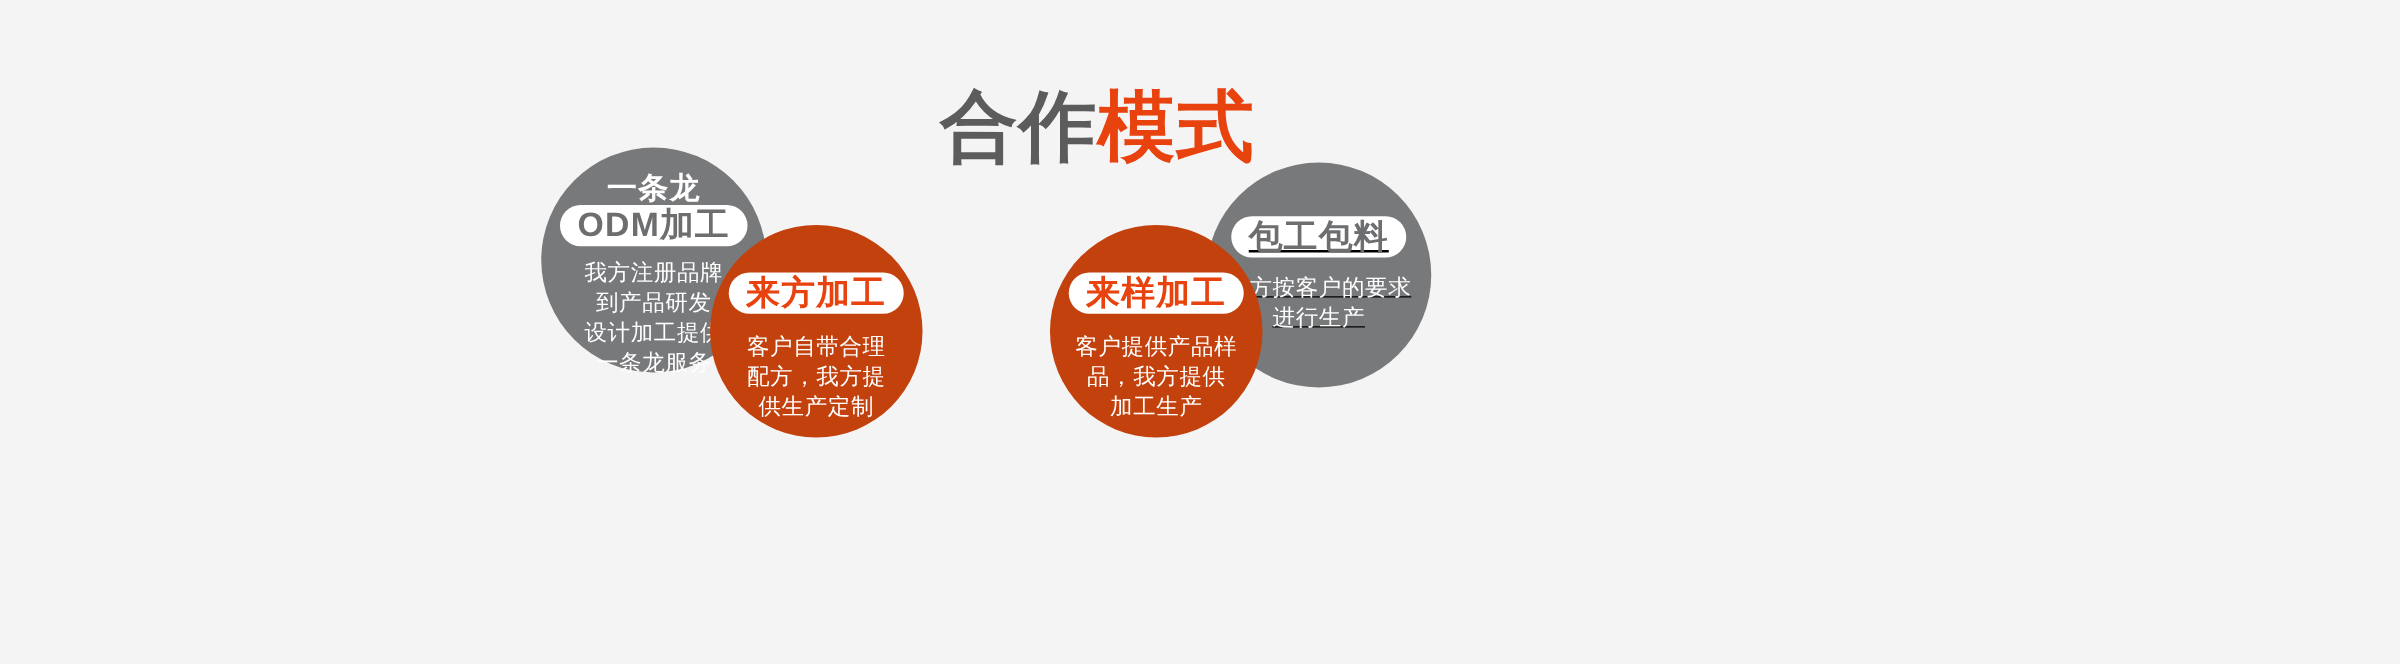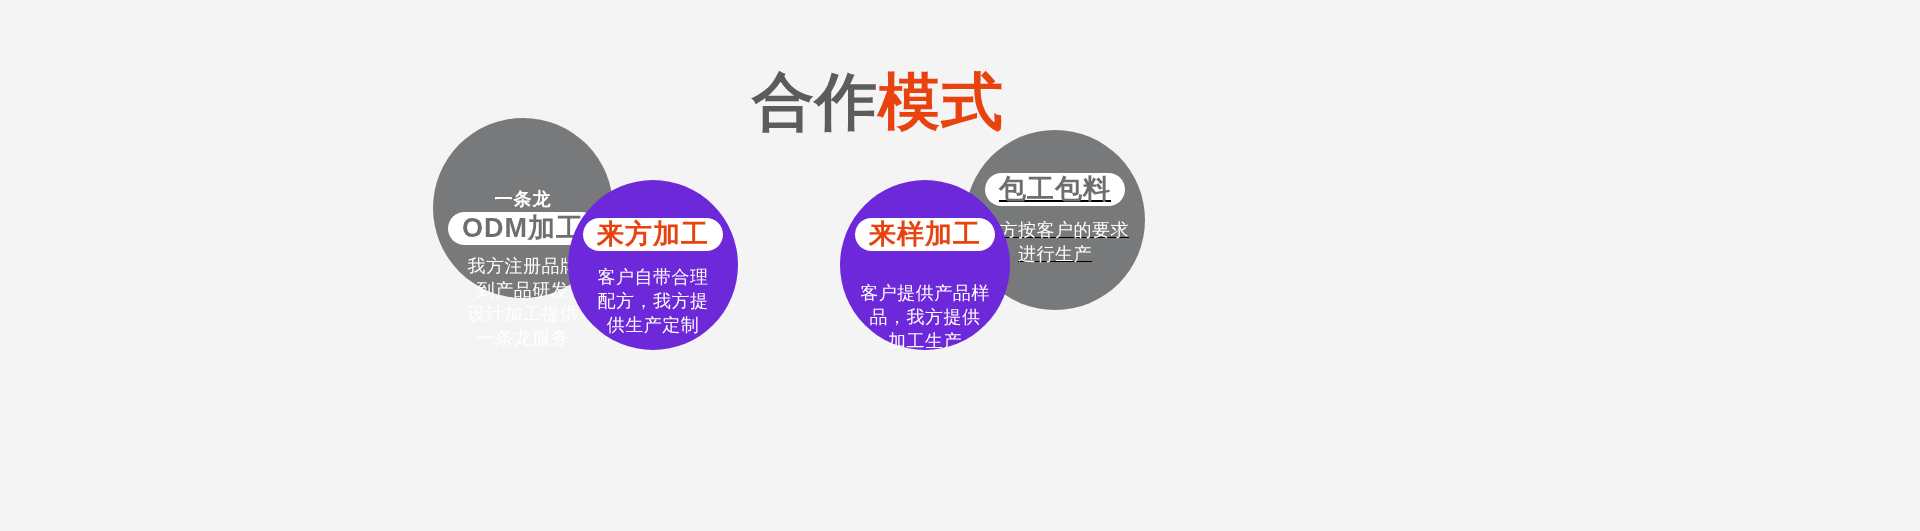--- a/index.html
+++ b/index.html
@@ -42,30 +42,29 @@
   .node {
     position: absolute;
     border-radius: 50%;
     box-sizing: border-box;
     display: flex;
     flex-direction: column;
     align-items: center;
     text-align: center;
   }
   .node.gray   { background: #78797b; }
-  .node.orange { background: #6d28d9; }
+  .node.orange { background: #c2410c; }
 
   .node-eyebrow {
     color: #ffffff;
-    font-size: 18px;
+    font-size: 24px;
     line-height: 22px;
     font-weight: bold;
     letter-spacing: 1px;
     white-space: nowrap;
-    margin-top: 48px;
   }
 
   .node-badge {
     background: #ffffff;
     border-radius: 18px;
     padding: 3px 14px 4px 14px;
     font-size: 27px;
     line-height: 26px;
     font-weight: bold;
     letter-spacing: 1px;
@@ -86,21 +85,21 @@
   #node-1 { left: 433px;  top: 118px; width: 180px; height: 180px; z-index: 1; padding-top: 22px; }
   #node-1 .node-badge { margin-top: 2px; }
   #node-1 .node-desc  { margin-top: 9px; }
 
   #node-2 { left: 568px;  top: 180px; width: 170px; height: 170px; z-index: 3; padding-top: 38px; }
   #node-2 .node-desc  { margin-top: 14px; }
 
   #node-3 { left: 698px;  top: 118px; width: 180px; height: 180px; z-index: 2; padding-top: 43px; }
   #node-3 .node-desc  { margin-top: 12px; }
 
-  #node-4 { left: 840px;  top: 180px; width: 170px; height: 170px; z-index: 4; padding-top: 38px; gap: 16px; }
+  #node-4 { left: 840px;  top: 180px; width: 170px; height: 170px; z-index: 4; padding-top: 38px; }
   #node-4 .node-desc  { margin-top: 14px; }
 
   #node-5 { left: 965px;  top: 130px; width: 180px; height: 180px; z-index: 2; padding-top: 43px; text-decoration: underline; }
   #node-5 .node-desc  { margin-top: 12px; }
 </style>
 </head>
 <body>
 
 <div id="stage">
 

